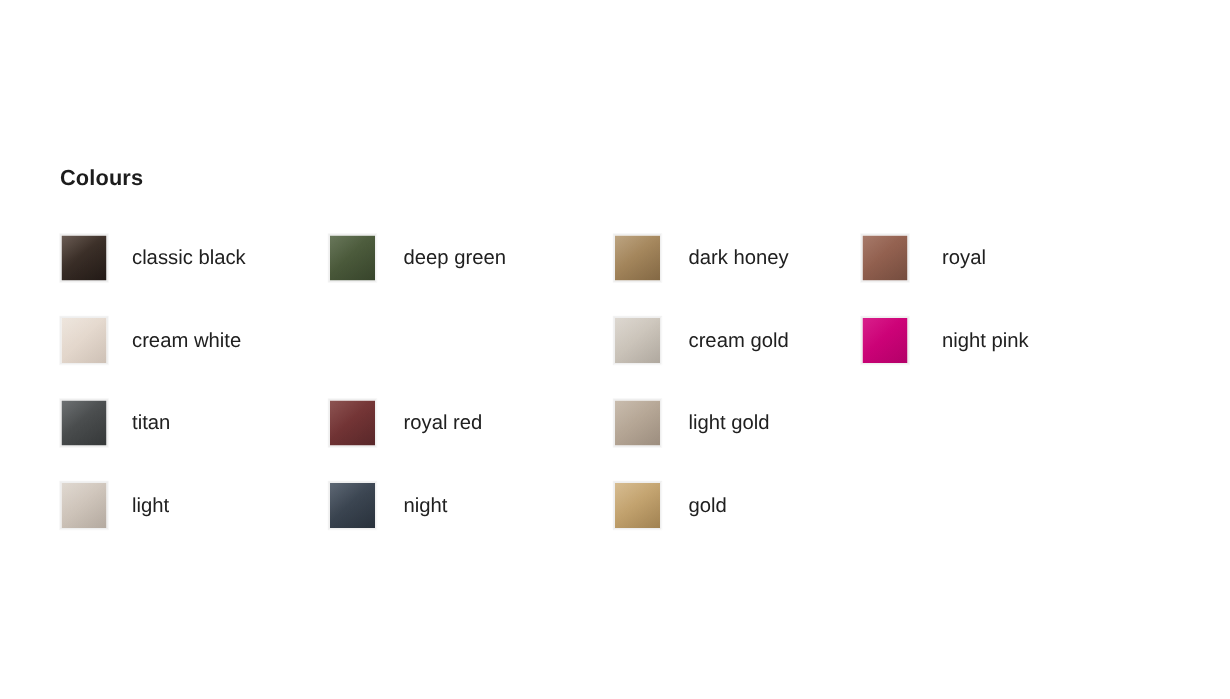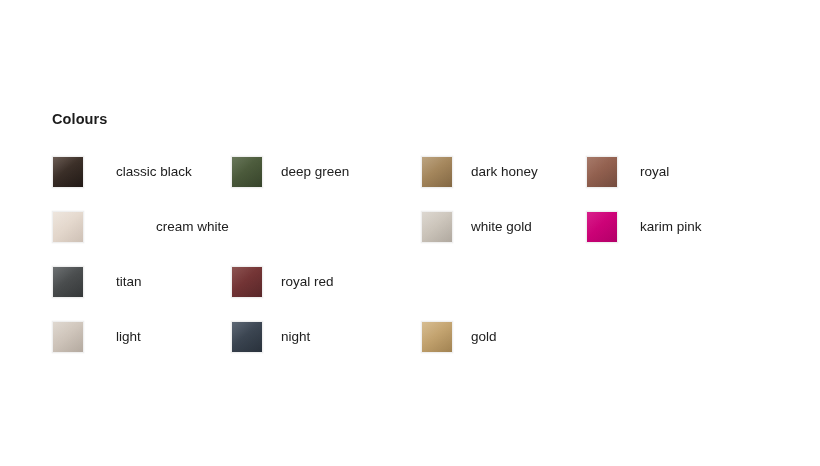--- a/index.html
+++ b/index.html
@@ -11,21 +11,21 @@
     width: 820px;
     height: 466px;
     background: #ffffff;
     font-family: "Liberation Sans", sans-serif;
     overflow: hidden;
     position: relative;
   }
 
   #colours-panel {
     position: absolute;
-    left: 52px;
+    left: 40px;
     top: 110px;
     width: 740px;
   }
 
   #section-title {
     font-size: 14.5px;
     font-weight: bold;
     color: #1c1c1c;
     letter-spacing: 0.1px;
     margin: 0 0 25px 0;
@@ -65,21 +65,21 @@
     pointer-events: none;
   }
 
   .swatch-label {
     font-size: 13.5px;
     color: #202020;
     line-height: 16px;
     white-space: nowrap;
   }
 
-  .pad-sm  .swatch-label { padding-left: 32px; }
+  .pad-sm  .swatch-label { padding-left: 16px; }
   .pad-md  .swatch-label { padding-left: 18px; }
   .pad-lg  .swatch-label { padding-left: 22px; }
 
   .col-4 { padding-left: 7px; }
 </style>
 </head>
 <body>
 
 <div id="colours-panel">
 
@@ -95,39 +95,43 @@
         <span class="swatch-label">deep green</span>
       </div>
       <div class="swatch-item pad-md" style="grid-area: 1 / 3;">
         <span class="swatch-chip" style="background: linear-gradient(150deg, rgb(181, 154, 115) 0%, rgb(164, 134, 92) 45%, rgb(141, 112, 73) 100%);"></span>
         <span class="swatch-label">dark honey</span>
       </div>
       <div class="swatch-item pad-lg col-4" style="grid-area: 1 / 4;">
         <span class="swatch-chip" style="background: linear-gradient(150deg, rgb(157, 107, 89) 0%, rgb(146, 96, 79) 45%, rgb(125, 82, 67) 100%);"></span>
         <span class="swatch-label">royal</span>
       </div>
-      <div class="swatch-item pad-sm" style="grid-area: 2 / 1; gap: 40px;">
+      <div class="swatch-item pad-sm" style="grid-area: 2 / 1;">
         <span class="swatch-chip" style="background: linear-gradient(150deg, rgb(236, 227, 218) 0%, rgb(228, 216, 205) 45%, rgb(221, 207, 195) 100%);"></span>
         <span class="swatch-label">cream white</span>
       </div>
       <div class="swatch-item pad-md" style="grid-area: 2 / 3;">
         <span class="swatch-chip" style="background: linear-gradient(150deg, rgb(217, 211, 203) 0%, rgb(204, 197, 187) 45%, rgb(189, 181, 171) 100%);"></span>
-        <span class="swatch-label">white gold</span>
+        <span class="swatch-label">cream gold</span>
       </div>
       <div class="swatch-item pad-lg col-4" style="grid-area: 2 / 4;">
         <span class="swatch-chip" style="background: linear-gradient(150deg, rgb(212, 6, 126) 0%, rgb(204, 2, 119) 45%, rgb(192, 0, 112) 100%);"></span>
-        <span class="swatch-label">karim pink</span>
+        <span class="swatch-label">night pink</span>
       </div>
       <div class="swatch-item pad-md" style="grid-area: 3 / 2;">
         <span class="swatch-chip" style="background: linear-gradient(150deg, rgb(128, 65, 63) 0%, rgb(115, 52, 53) 45%, rgb(95, 42, 44) 100%);"></span>
         <span class="swatch-label">royal red</span>
       </div>
       <div class="swatch-item pad-sm" style="grid-area: 3 / 1;">
         <span class="swatch-chip" style="background: linear-gradient(150deg, rgb(93, 97, 99) 0%, rgb(74, 77, 78) 45%, rgb(57, 60, 61) 100%);"></span>
         <span class="swatch-label">titan</span>
+      </div>
+      <div class="swatch-item pad-md" style="grid-area: 3 / 3;">
+        <span class="swatch-chip" style="background: linear-gradient(150deg, rgb(195, 181, 165) 0%, rgb(182, 167, 150) 45%, rgb(168, 152, 136) 100%);"></span>
+        <span class="swatch-label">light gold</span>
       </div>
       <div class="swatch-item pad-sm" style="grid-area: 4 / 1;">
         <span class="swatch-chip" style="background: linear-gradient(150deg, rgb(220, 212, 203) 0%, rgb(207, 197, 187) 45%, rgb(193, 182, 171) 100%);"></span>
         <span class="swatch-label">light</span>
       </div>
       <div class="swatch-item pad-md" style="grid-area: 4 / 3;">
         <span class="swatch-chip" style="background: linear-gradient(150deg, rgb(210, 181, 133) 0%, rgb(195, 163, 111) 45%, rgb(173, 140, 88) 100%);"></span>
         <span class="swatch-label">gold</span>
       </div>
       <div class="swatch-item pad-md" style="grid-area: 4 / 2;">

